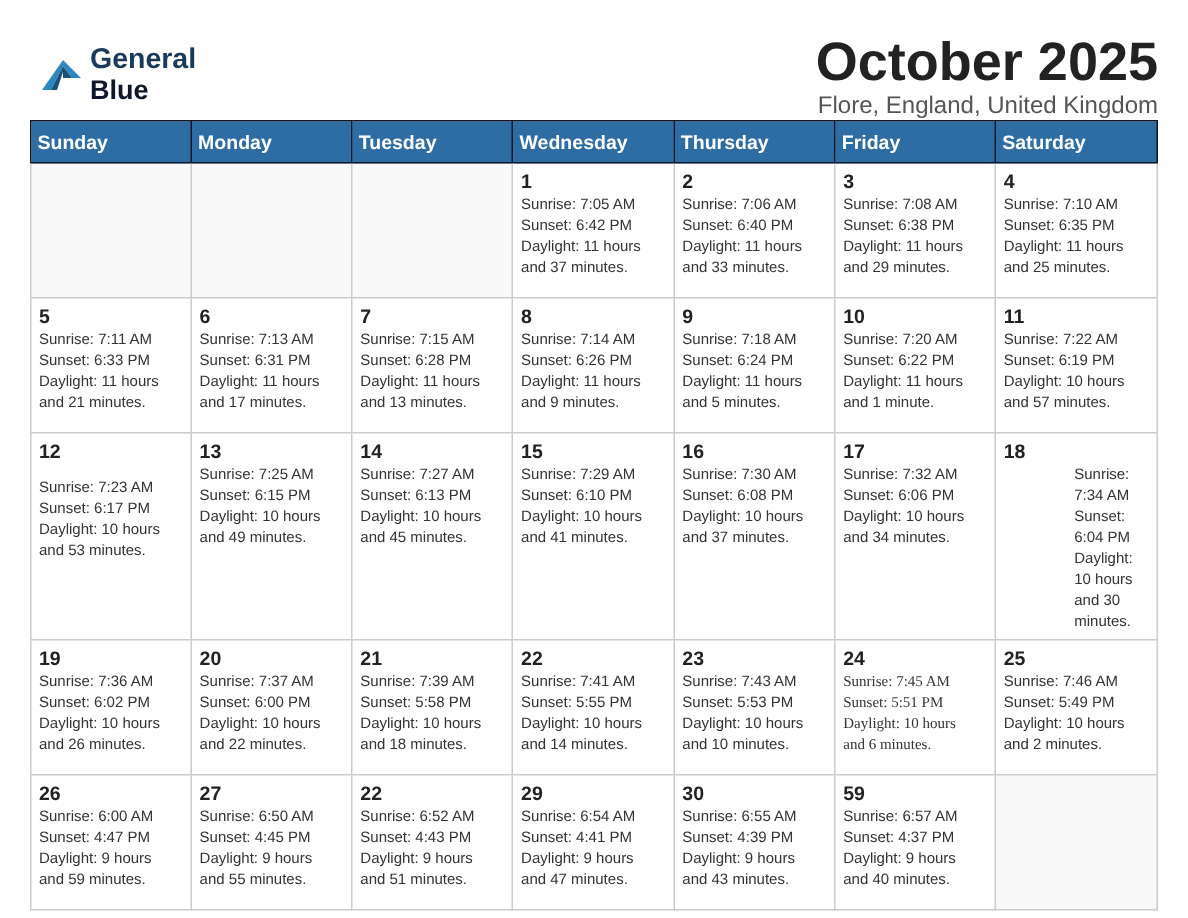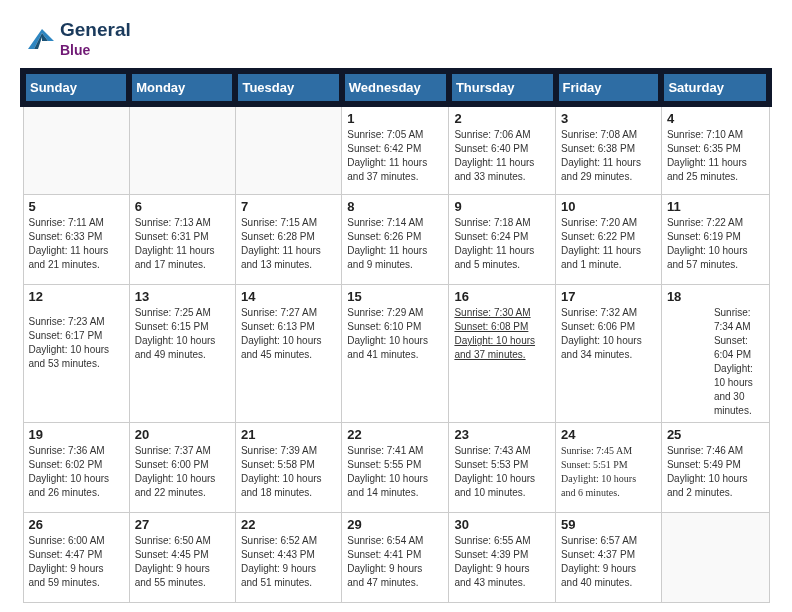--- a/index.html
+++ b/index.html
@@ -7,21 +7,20 @@
       font-family: Arial, sans-serif;
       background: #fff;
       width: 792px;
       min-height: 612px;
       padding: 20px;
     }
     .header {
       display: flex;
       justify-content: space-between;
       align-items: center;
-      margin-bottom: 10px;
     }
     .title-area {
       text-align: right;
     }
     .month-title {
       font-size: 36px;
       font-weight: bold;
       color: #222;
     }
     .location {
@@ -33,21 +32,21 @@
       border-collapse: collapse;
       border: 1px solid #ccc;
     }
     .calendar th {
       background-color: #2e6da4;
       color: white;
       font-size: 13px;
       font-weight: bold;
       padding: 6px 4px;
       text-align: left;
-      border: 6px solid #0f172a;
+      border: 1px solid #0f172a;
     }
     .calendar td {
       vertical-align: top;
       border: 1px solid #ccc;
       padding: 4px 5px;
       width: 108px;
       min-height: 90px;
       font-size: 10.5px;
       color: #222;
       background: #fff;
@@ -79,23 +78,23 @@
     .logo-top {
       display: flex;
       align-items: center;
     }
     .logo-top .general {
       font-size: 18px;
       font-weight: bold;
       color: #1a3a5c;
     }
     .logo-bottom .blue {
-      font-size: 14px;
-      font-weight: bold;
-      color: #701a75;
+      font-size: 18px;
+      font-weight: bold;
+      color: #0f172a;
     }
     tr.week-row td {
       height: 90px;
     }
   </style>
 </head>
 <body>
 
 <div class="header">
   <div class="logo-wrapper">
@@ -105,20 +104,24 @@
     </svg>
     <div class="logo-text-block">
       <div class="logo-top">
         <span class="general" style="font-size:19px;font-weight:bold;color:#1a3a5c;">General</span>
       </div>
       <div class="logo-bottom">
         <span class="blue">Blue</span>
       </div>
     </div>
   </div>
+  <div class="title-area">
+    <div class="month-title">October 2025</div>
+    <div class="location">Flore, England, United Kingdom</div>
+  </div>
 </div>
 
 <table class="calendar">
   <thead>
     <tr>
     <th>Sunday</th>
         <th>Monday</th>
         <th>Tuesday</th>
         <th>Wednesday</th>
         <th>Thursday</th>
@@ -235,21 +238,21 @@
         </td>
         <td>
           <div class="day-number">15</div>
           <div class="cell-info" style="white-space: pre-line;">Sunrise: 7:29 AM
 Sunset: 6:10 PM
 Daylight: 10 hours
 and 41 minutes.</div>
         </td>
         <td>
           <div class="day-number">16</div>
-          <div class="cell-info" style="white-space: pre-line; text-decoration: underline;">Sunrise: 7:30 AM
+          <div class="cell-info" style="white-space: pre-line;">Sunrise: 7:30 AM
 Sunset: 6:08 PM
 Daylight: 10 hours
 and 37 minutes.</div>
         </td>
         <td>
           <div class="day-number">17</div>
           <div class="cell-info" style="white-space: pre-line;">Sunrise: 7:32 AM
 Sunset: 6:06 PM
 Daylight: 10 hours
 and 34 minutes.</div>

